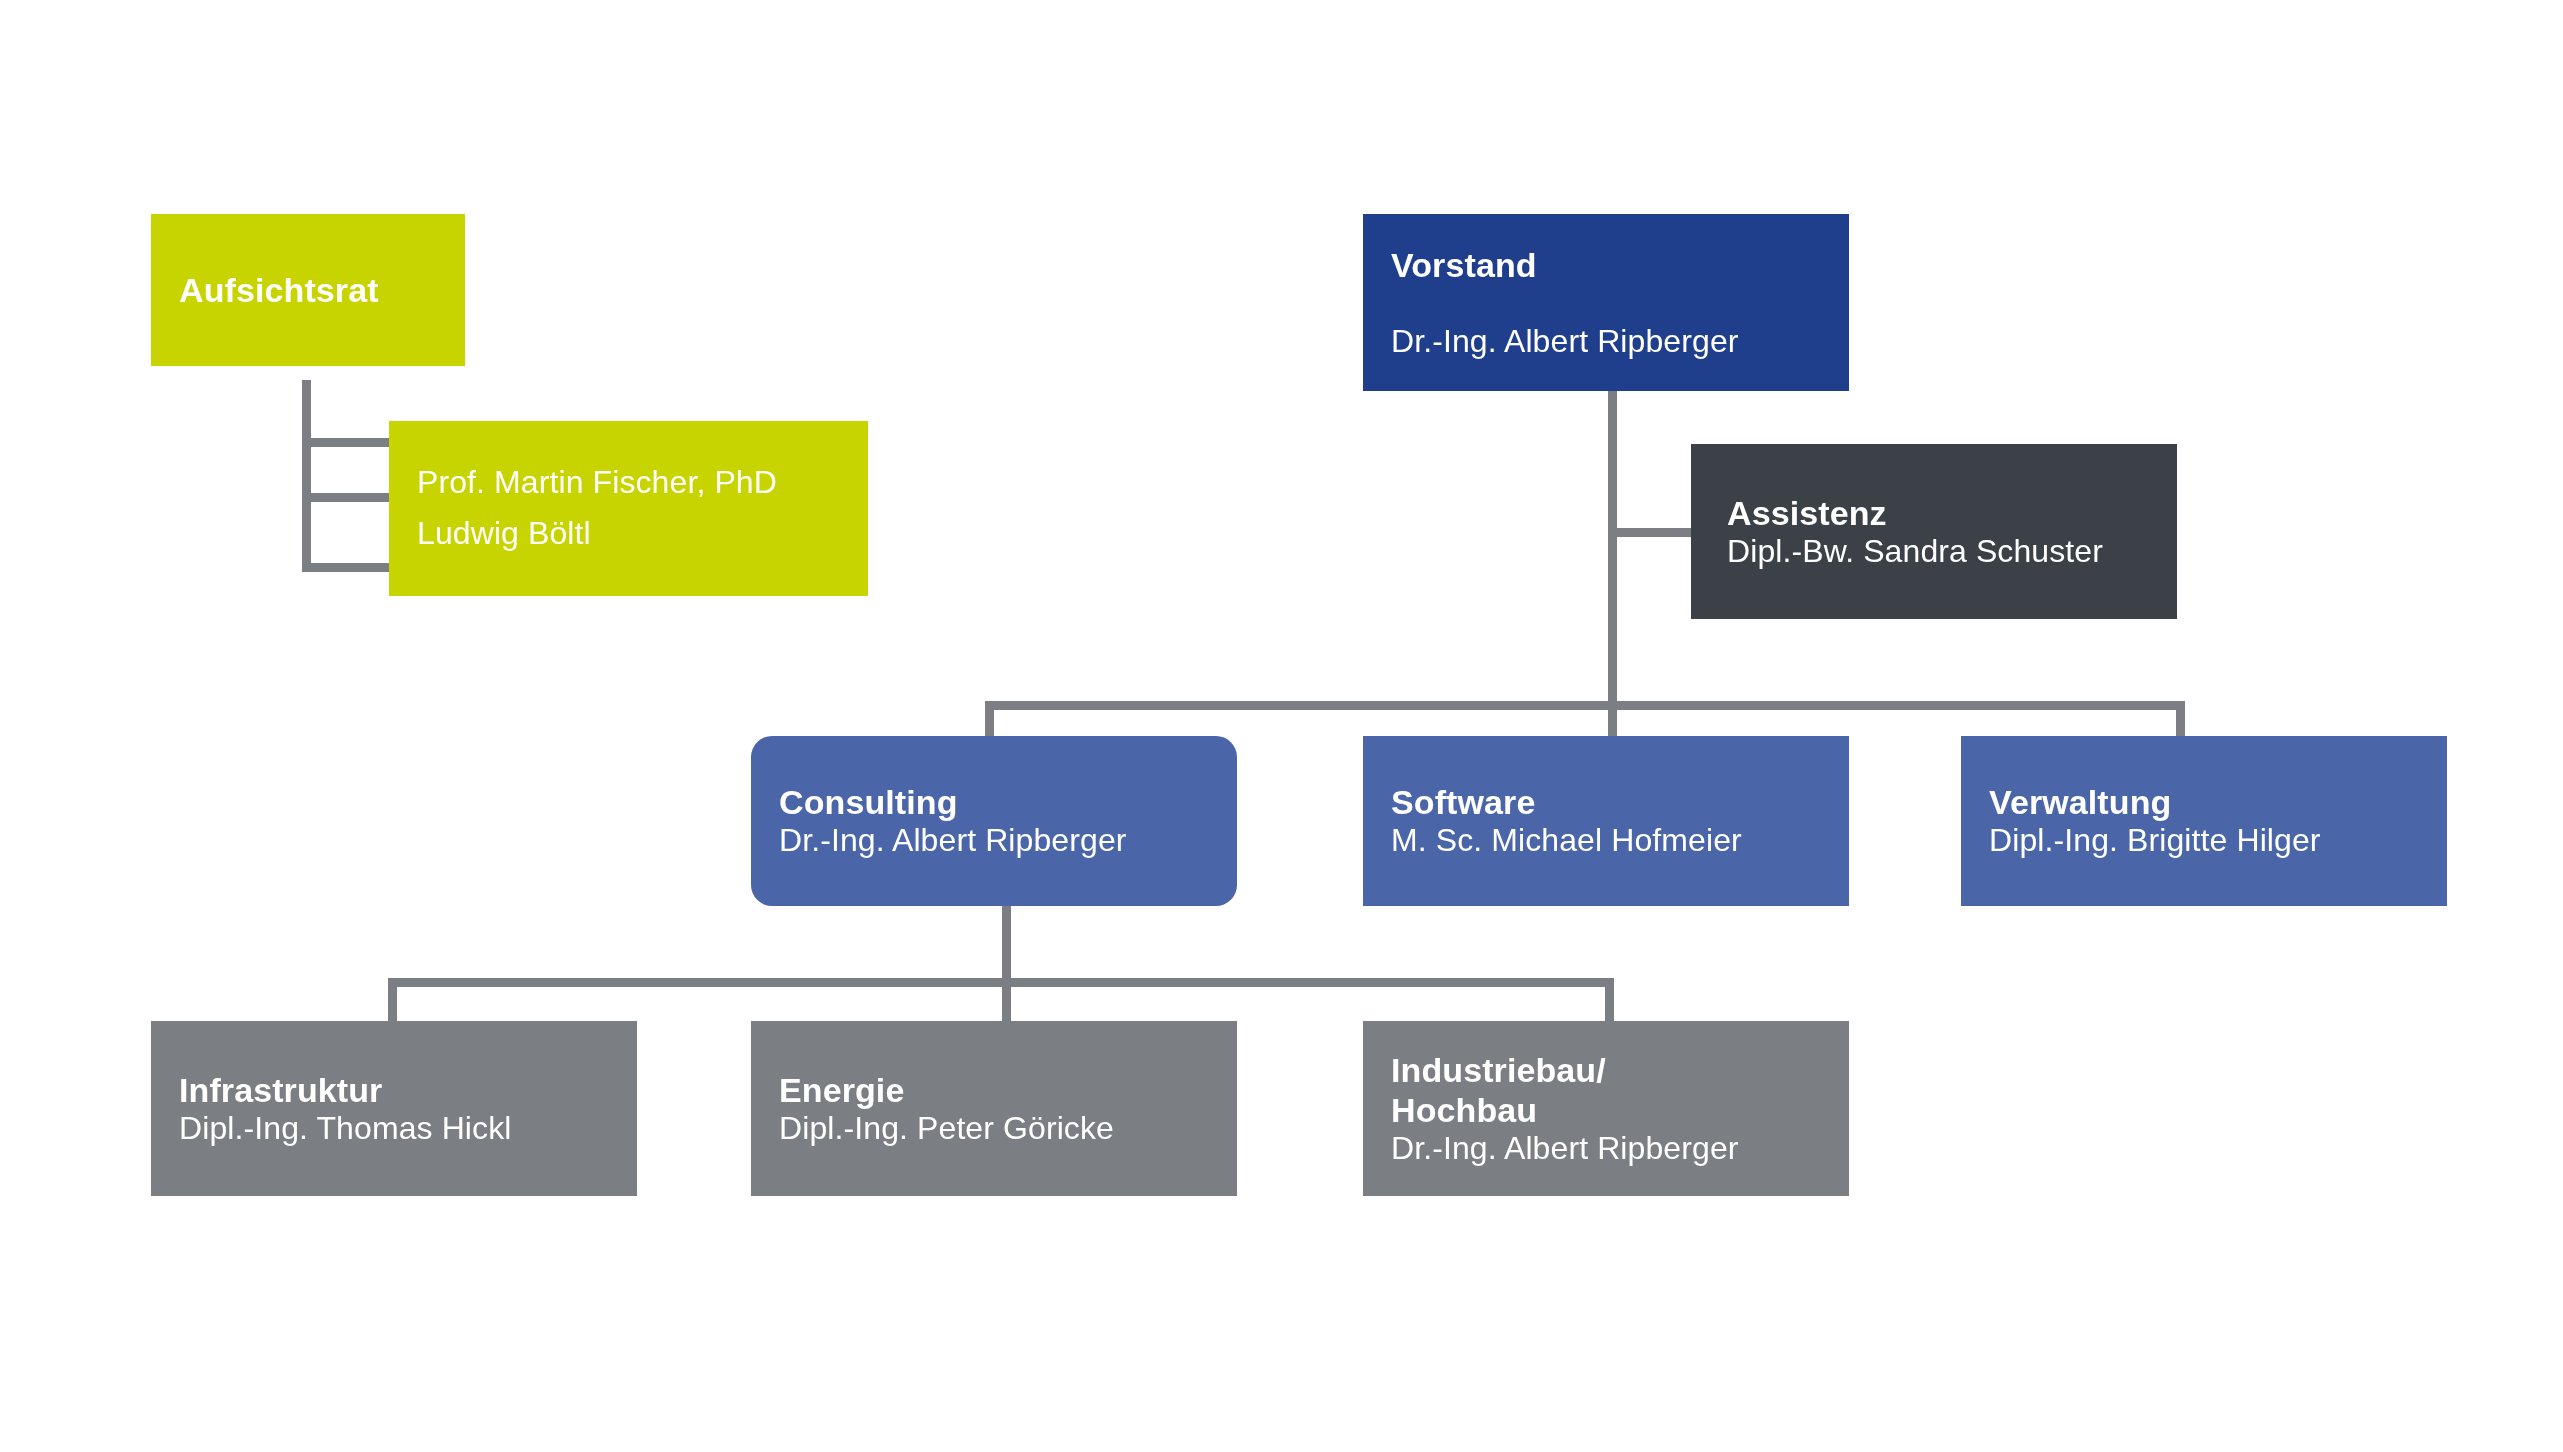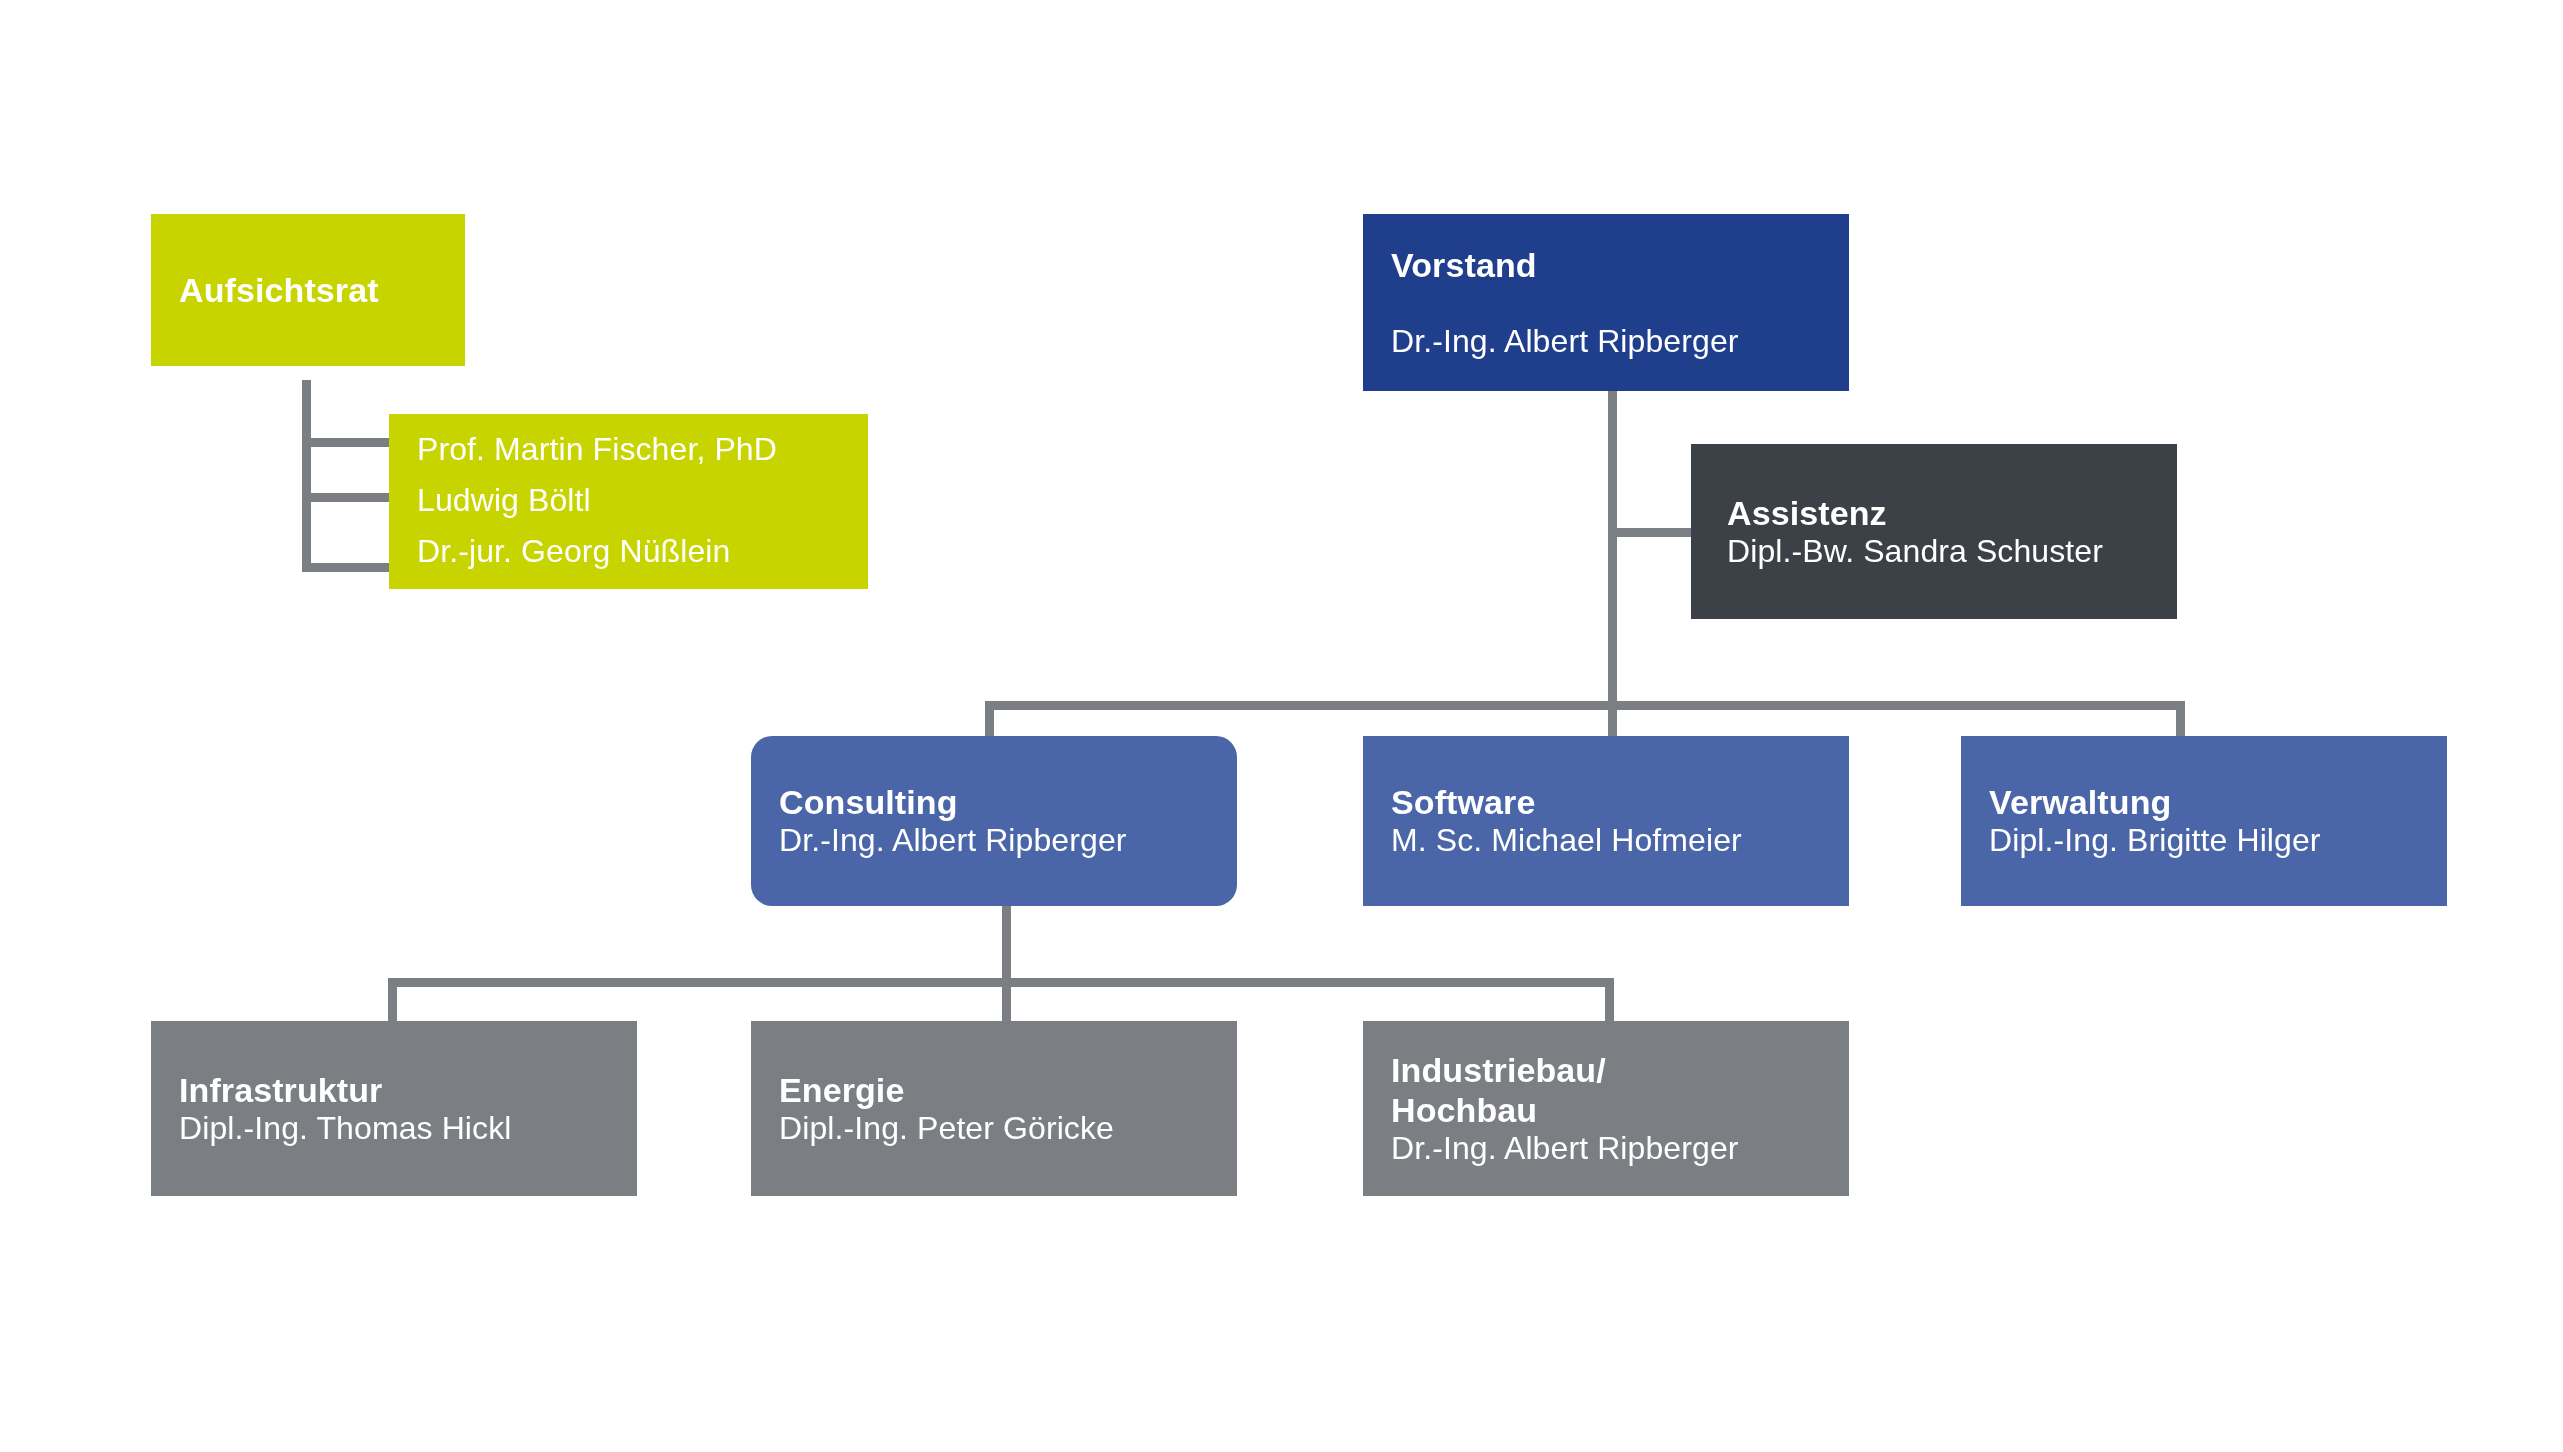--- a/index.html
+++ b/index.html
@@ -61,20 +61,21 @@
   
   .member-list {
     position: absolute;
     box-sizing: border-box;
     background: #C8D400;
     color: #ffffff;
     padding: 13px 28px 16px 28px;
     display: flex;
     flex-direction: column;
     justify-content: center;
+    margin-top: 7px;
   }
   .member-list .member {
     font-size: 32px;
     line-height: 1.0;
     padding: 9.5px 0;
     letter-spacing: 0.1px;
   }
 </style>
 </head>
 <body>
@@ -103,21 +104,20 @@
   <div class="conn conn-v" style="left:1002px; top:978px; height:45px;"></div>
   <div class="conn conn-v" style="left:1605px; top:978px; height:45px;"></div>
 
   <div class="node c-lime" style="left:151px; top:214px; width:314px; height:152px;">
     <div class="title">Aufsichtsrat</div>
   </div>
 
   <div class="member-list" style="left:389px; top:414px; width:479px; height:175px;">
     <div class="member">Prof. Martin Fischer, PhD</div>
     <div class="member">Ludwig Böltl</div>
-    <div class="member">Dr.-jur. Georg Nüßlein</div>
   </div>
 
   <div class="node c-navy" style="left:1363px; top:214px; width:486px; height:177px;">
     <div class="title">Vorstand</div>
     <div class="person">Dr.-Ing. Albert Ripberger</div>
   </div>
 
   <div class="node c-charcoal" style="left:1691px; top:444px; width:486px; height:175px;">
     <div class="title">Assistenz</div>
     <div class="person">Dipl.-Bw. Sandra Schuster</div>

